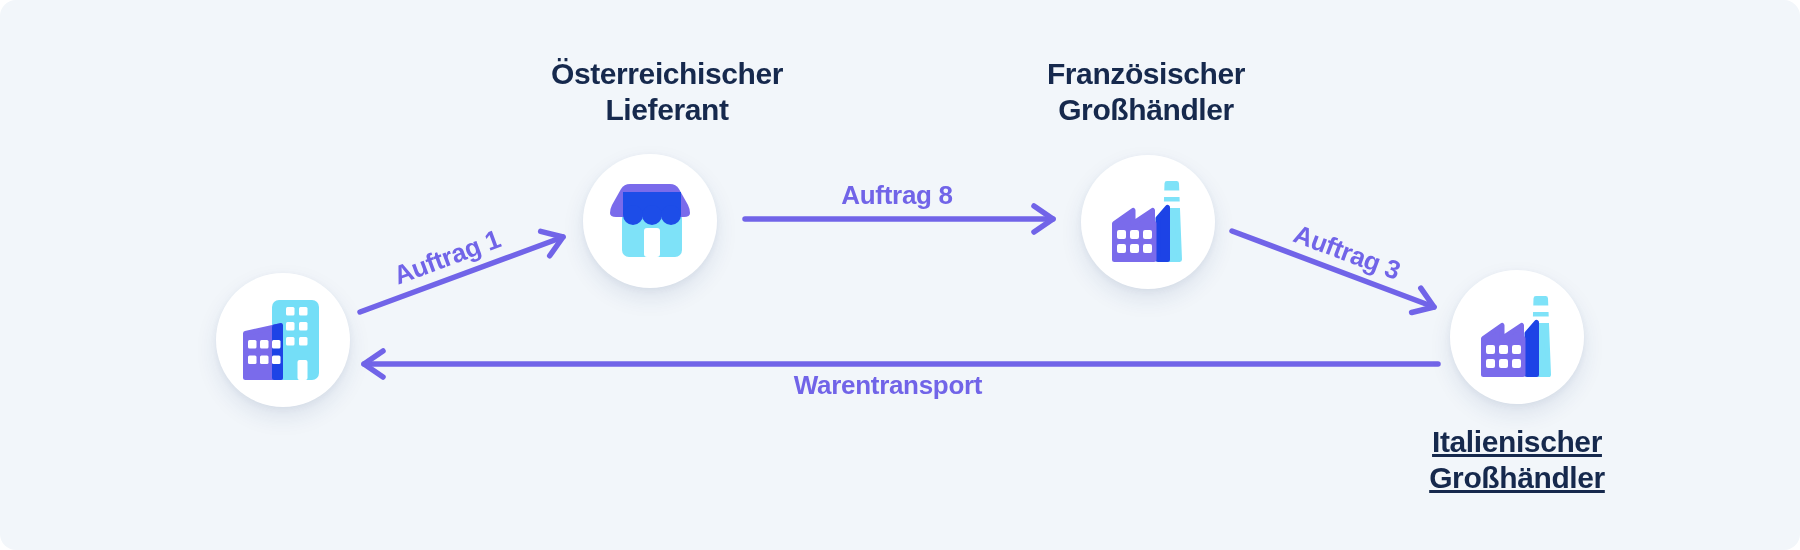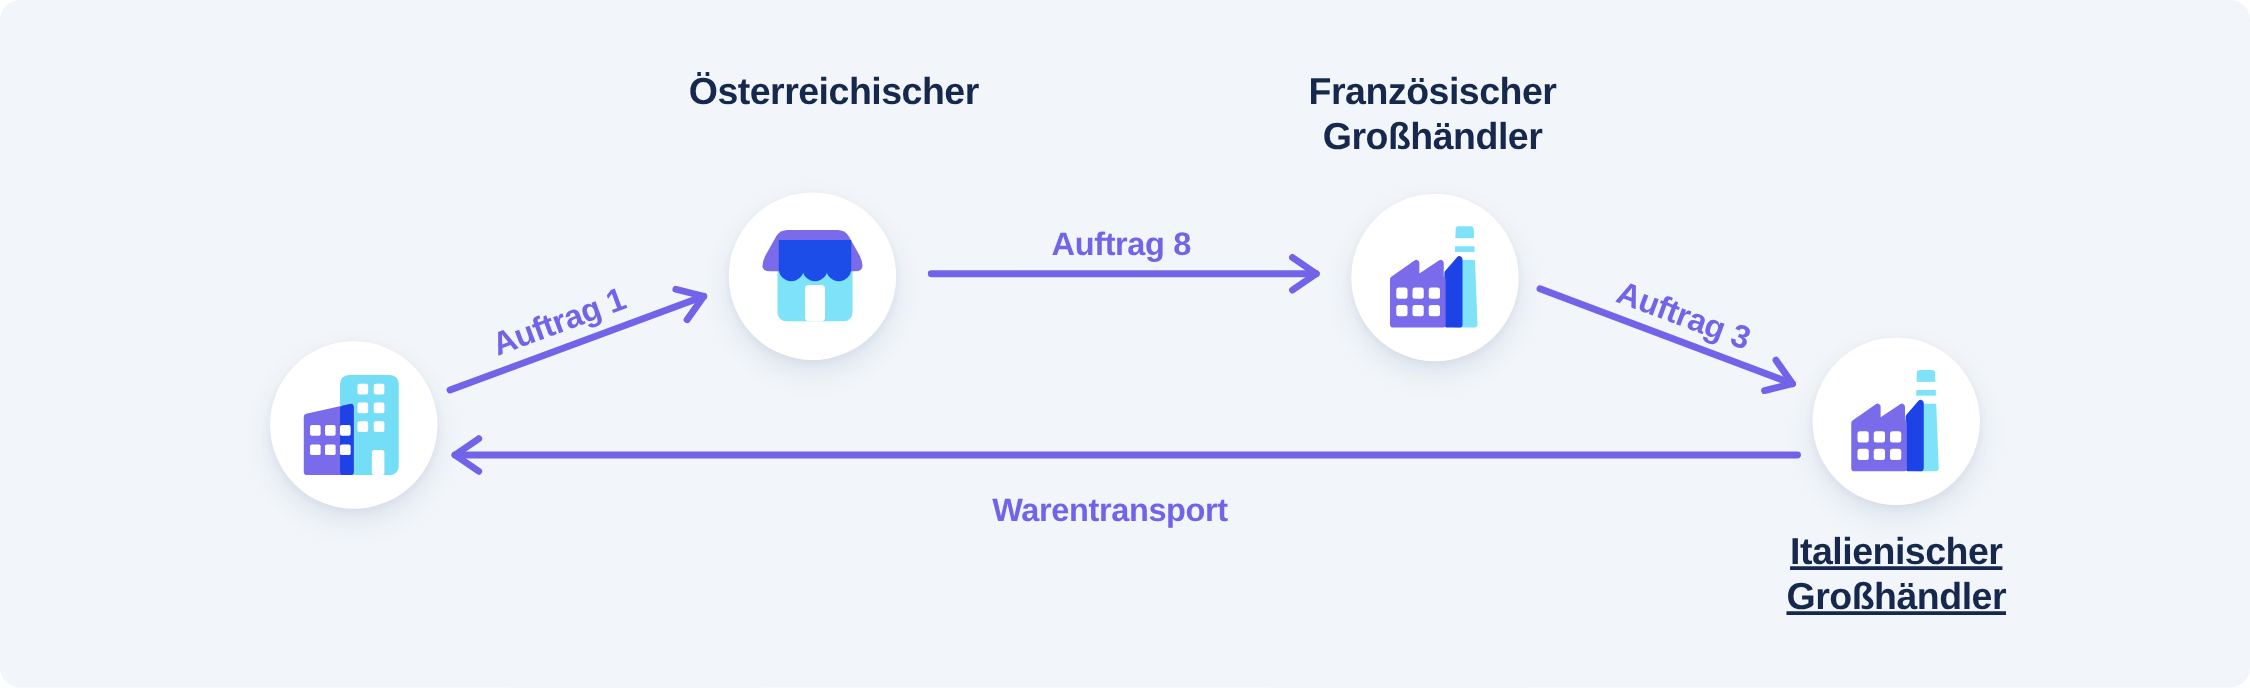--- a/index.html
+++ b/index.html
@@ -33,21 +33,21 @@
   .circ-italian{left:1450px;top:270px;}
 
   .lbl-german{left:281px;top:424px;}
   .lbl-austrian{left:647px;top:56px;margin-left:20px;}
   .lbl-french{left:1146px;top:56px;text-align:center;}
   .lbl-italian{left:1517px;top:424px;text-decoration:underline;}
 
   .albl-1{left:447px;top:257px;}
   .albl-2{left:897px;top:195px;}
   .albl-3{left:1347px;top:252px;}
-  .albl-4{left:888px;top:408px;}
+  .albl-4{left:888px;top:385px;}
 </style>
 </head>
 <body>
 
 <div class="panel">
 
   <svg class="arrows-layer" width="1800" height="550" viewBox="0 0 1800 550">
     <defs>
       <marker id="chev" markerUnits="userSpaceOnUse" markerWidth="64" markerHeight="64" viewBox="-32 -32 64 64" refX="0" refY="0" orient="auto">
         <path d="M-19,-13 L0,0 L-19,13" fill="none" stroke="#7164E8" stroke-width="5.5" stroke-linecap="round" stroke-linejoin="round"></path>
@@ -95,20 +95,21 @@
         <path d="M28,11 H68 Q74,11 77,16 L86,32 Q88,36 88,40 Q88,44 82,44 H14 Q8,44 8,40 Q8,36 10,32 L19,16 Q22,11 28,11 Z" fill="#7A6BEB"></path>
         <rect x="21" y="19" width="58" height="23" fill="#1D4DE8"></rect>
         <circle cx="31" cy="42" r="10" fill="#1D4DE8"></circle>
         <circle cx="50" cy="42" r="10" fill="#1D4DE8"></circle>
         <circle cx="69" cy="42" r="10" fill="#1D4DE8"></circle>
         <rect x="42" y="55" width="16" height="29" rx="3" fill="#ffffff"></rect>
       </svg>
     </div>
     <div class="node-label lbl-austrian">
       <div>Österreichischer</div>
+      <div>Lieferant</div>
     </div>
   </div>
 
   <div class="node">
     <div class="node-circle circ-french">
       <svg width="96" height="96" viewBox="0 0 96 96">
         <path d="M67,9.5 L76.5,9.5 L79.5,85.5 L64.5,85.5 Z" fill="#7EE2F8" stroke="#7EE2F8" stroke-width="5" stroke-linejoin="round"></path>
         <rect x="60" y="16.5" width="23" height="6.5" fill="#ffffff"></rect>
         <rect x="60" y="27.5" width="23" height="6.5" fill="#ffffff"></rect>
         <path d="M58,44.5 L67.5,33.5 L67.5,85.5 L58,85.5 Z" fill="#1D43E6" stroke="#1D43E6" stroke-width="5" stroke-linejoin="round"></path>

